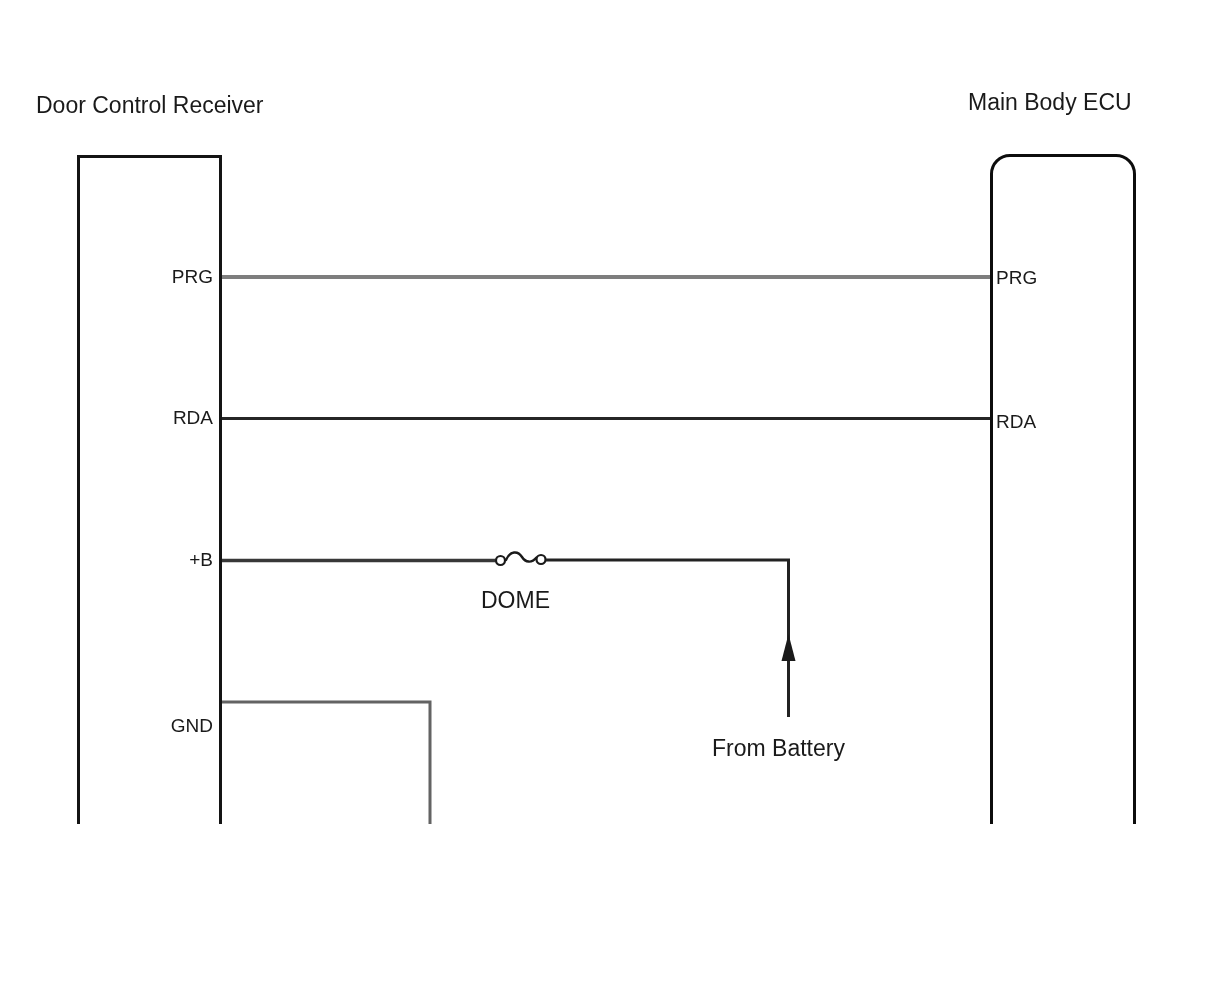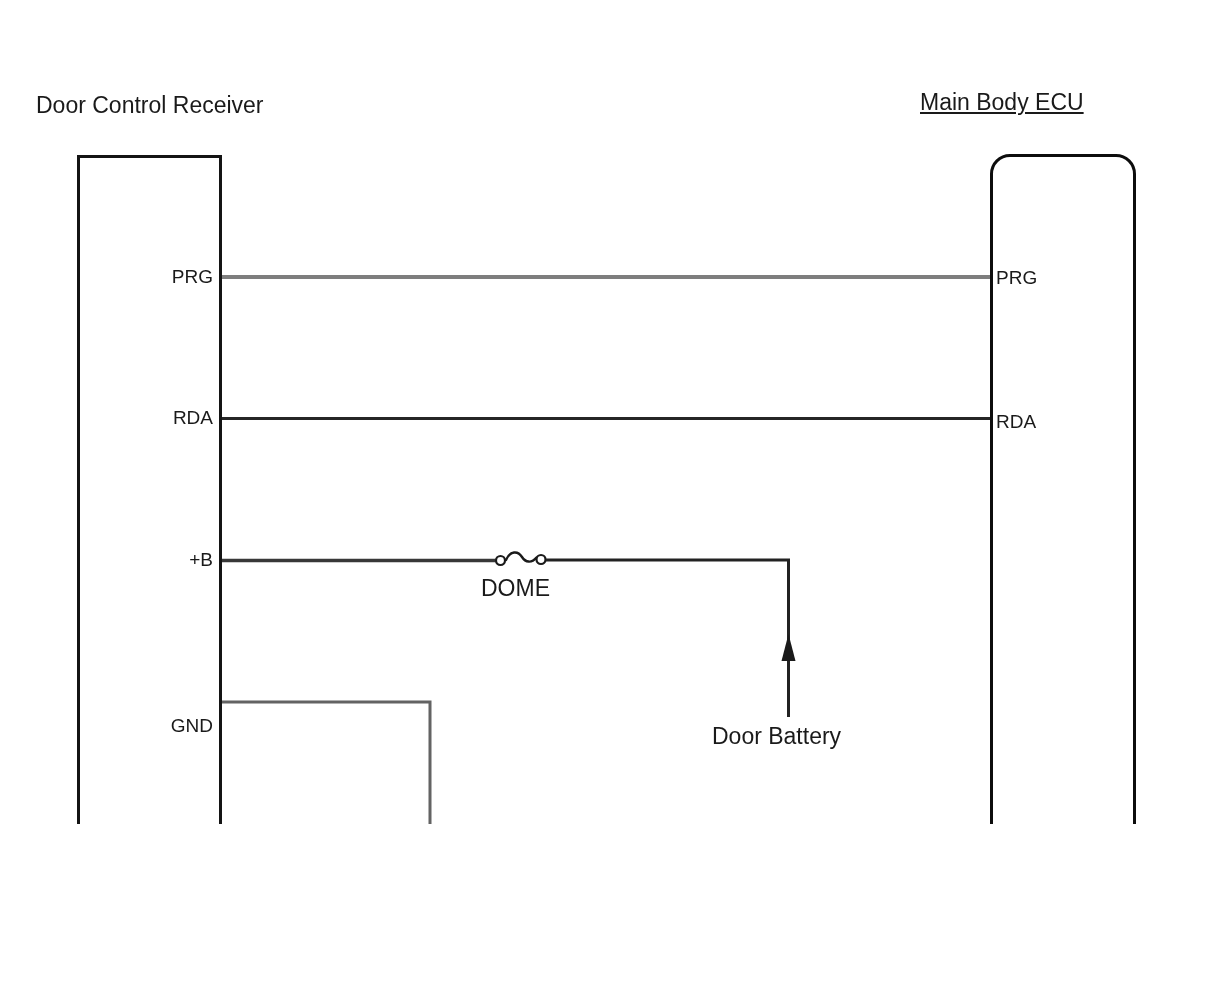--- a/index.html
+++ b/index.html
@@ -45,20 +45,21 @@
   }
   .pin-right {
     left: 996px;
     text-align: left;
   }
   .annot {
     font-size: 23px;
     line-height: 26px;
     white-space: nowrap;
     color: #1a1a1a;
+    margin-top: 12px;
   }
   .footnote {
     font-size: 15px;
     line-height: 16px;
     color: #333333;
   }
   svg.wires {
     position: absolute;
     left: 0;
     top: 0;
@@ -67,21 +68,21 @@
     pointer-events: none;
   }
 </style>
 </head>
 <body>
 
 <div class="canvas">
 
   <div class="abs component-title" style="left:36px; top:92px;">Door Control Receiver</div>
 
-  <div class="abs component-title" style="left:920px; top:89px;text-decoration:underline;">Main Body ECU</div>
+  <div class="abs component-title" style="left:968px; top:89px;">Main Body ECU</div>
 
   <div class="abs component-box" style="left:77px; top:155px; width:145px; height:763px;"></div>
 
   <div class="abs component-box rounded" style="left:990px; top:154px; width:146px; height:764px;"></div>
 
   <svg class="wires" viewBox="0 0 1208 984">
 
     <line x1="222" y1="277" x2="990" y2="277" stroke="#7e7e7e" stroke-width="4"></line>
 
     <line x1="222" y1="418.5" x2="990" y2="418.5" stroke="#262626" stroke-width="3"></line>
@@ -106,17 +107,17 @@
   <div class="abs pin-label pin-left" style="top:264px;">PRG</div>
   <div class="abs pin-label pin-left" style="top:405px;">RDA</div>
   <div class="abs pin-label pin-left" style="top:547px;">+B</div>
   <div class="abs pin-label pin-left" style="top:689px;margin-top:24px;">GND</div>
 
   <div class="abs pin-label pin-right" style="top:265px;">PRG</div>
   <div class="abs pin-label pin-right" style="top:409px;">RDA</div>
 
   <div class="abs annot" style="left:481px; top:575px;">DOME</div>
 
-  <div class="abs annot" style="left:712px; top:723px;">Door Battery</div>
+  <div class="abs annot" style="left:712px; top:723px;">From Battery</div>
 
   <div class="abs footnote" style="left:7px; top:956px;">N</div>
 
 </div>
 
 </body></html>

